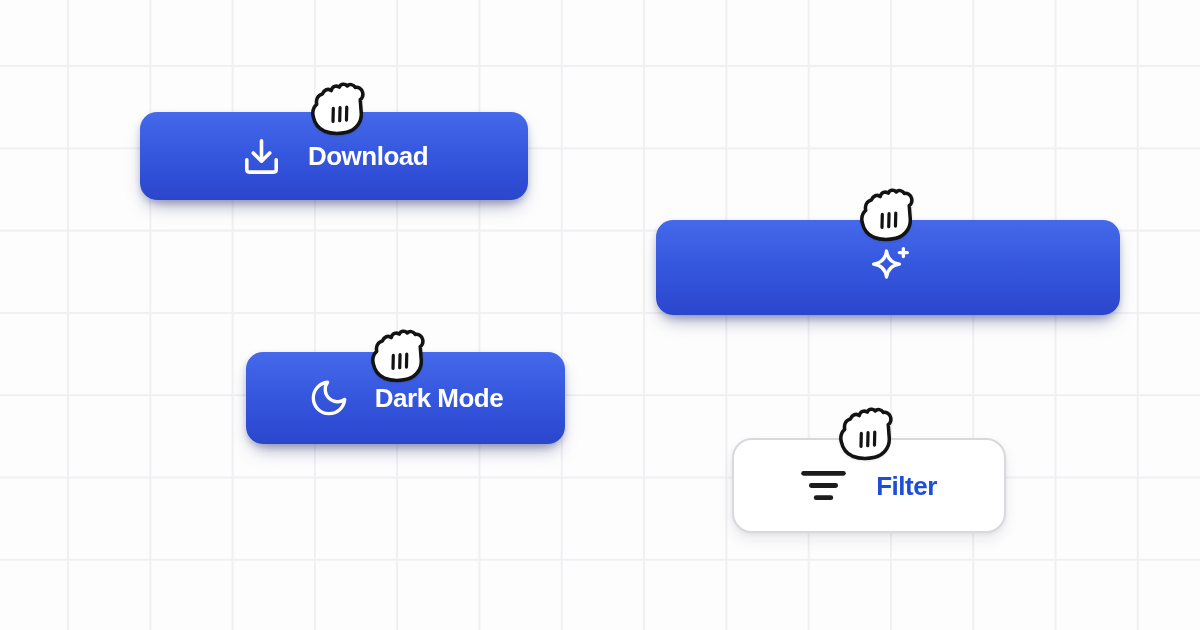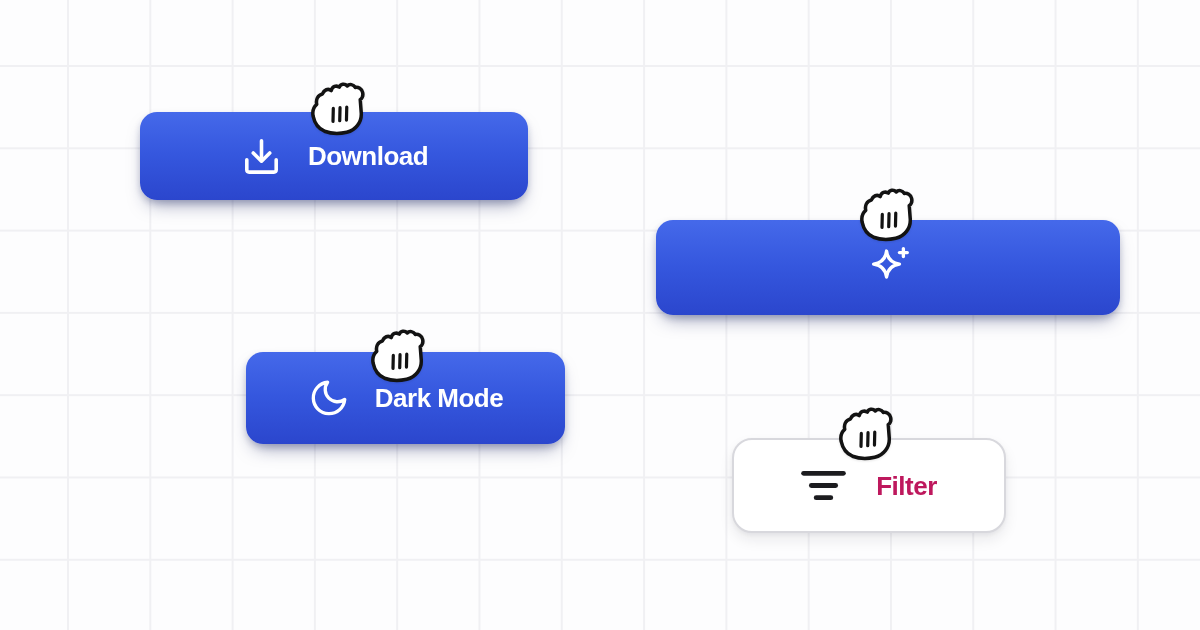--- a/index.html
+++ b/index.html
@@ -29,21 +29,21 @@
     box-shadow:0 10px 18px -7px rgba(24,34,92,.50), 0 3px 6px rgba(24,34,92,.18);
     gap:25px;
   }
 
   .btn-download { left:140px; top:112px; width:388px; height:88px; }
   .btn-generate { left:656px; top:220px; width:464px; height:95px; }
   .btn-darkmode { left:218px; top:352px; width:319px; height:92px;margin-left:28px; }
 
   .btn-filter {
     left:732px; top:438px; width:274px; height:95px;
-    background:#ffffff; color:#be185d;
+    background:#ffffff; color:#1d4ed8;
     border:2px solid #d8d8dd; border-radius:20px;
     box-shadow:0 7px 14px rgba(20,20,40,.08), 0 2px 4px rgba(20,20,40,.05);
     gap:30px;
   }
 
   .cursor {
     position:absolute; width:58px; height:56px; pointer-events:none;
     filter:drop-shadow(0 1px 1px rgba(0,0,0,.10));
   }
   .cursor-download { left:310px; top:82px;  }

